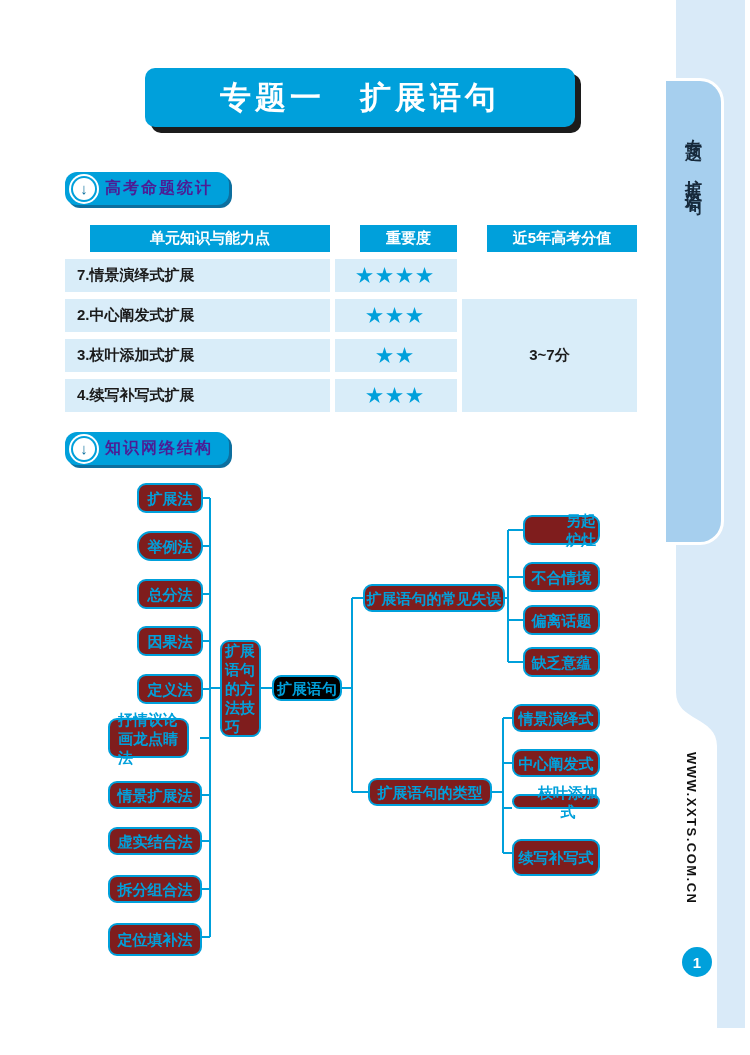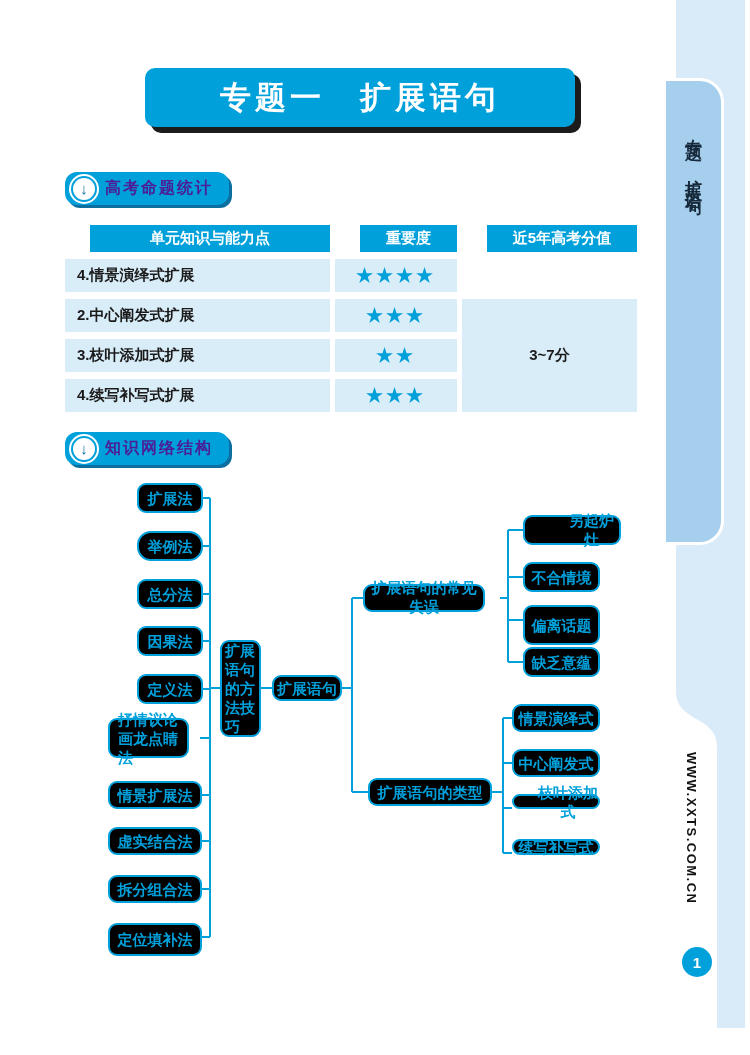--- a/index.html
+++ b/index.html
@@ -74,21 +74,21 @@
     background:#d9edf9; font-size:15px; font-weight:bold; color:#1a1a1a;
     display:flex; align-items:center;
   }
   .td.label { padding-left:12px; }
   .td.stars { justify-content:center; color:#00a0db; font-size:19px; letter-spacing:3px; }
   .td.score { grid-column:3; grid-row:2 / span 4; justify-content:center;margin-top:40px; }
 
   
   #diagram-svg { left:0; top:0; width:750px; height:1055px; pointer-events:none; }
   .node {
-    position:absolute; background:#000000;
+    position:absolute; background:#7f1d1d;
     border:2px solid #00a0db; border-radius:9px;
     color:#00a0db; font-weight:bold; font-size:15px;
     display:flex; align-items:center; justify-content:center;
     line-height:19px; text-align:center;
   }
   .node.fill { background:#000000; }
   .node.two-line { flex-direction:column; align-items:flex-start; padding-left:8px; text-align:left; }
   .node.vtext { padding:2px 3px; }
   .node.vtext .wrap { width:32px; word-break:break-all; text-align:left; }
 </style>
@@ -116,21 +116,21 @@
       <span>↓</span>
     </span>
   <span class="pill-label">高考命题统计</span>
 </div>
 
 <div class="abs stats-table">
   <div class="th">单元知识与能力点</div>
   <div class="th">重要度</div>
   <div class="th">近5年高考分值</div>
 
-  <div class="td label">4.情景演绎式扩展</div>
+  <div class="td label">7.情景演绎式扩展</div>
   <div class="td stars">★★★★</div>
   <div class="td score">3~7分</div>
 
   <div class="td label">2.中心阐发式扩展</div>
   <div class="td stars">★★★</div>
 
   <div class="td label">3.枝叶添加式扩展</div>
   <div class="td stars">★★</div>
 
   <div class="td label">4.续写补写式扩展</div>
@@ -166,24 +166,24 @@
 <div class="node" style="left:108px; top:827px; width:94px; height:28px;">虚实结合法</div>
 <div class="node" style="left:108px; top:875px; width:94px; height:28px;">拆分组合法</div>
 <div class="node" style="left:108px; top:923px; width:94px; height:33px;">定位填补法</div>
 
 <div class="node vtext" style="left:220px; top:640px; width:41px; height:97px;">
   <div class="wrap">扩展语句的方法技巧</div>
 </div>
 
 <div class="node fill" style="left:272px; top:675px; width:70px; height:26px;">扩展语句</div>
 
-<div class="node" style="left:363px; top:584px; width:122px; height:28px;font-family:Liberation Serif, serif;">扩展语句的常见失误</div>
+<div class="node" style="left:363px; top:584px; width:142px; height:28px;">扩展语句的常见失误</div>
 <div class="node" style="left:368px; top:778px; width:124px; height:28px;">扩展语句的类型</div>
 
-<div class="node" style="left:523px; top:515px; width:98px; height:30px;padding-left:39px;">另起炉灶</div>
+<div class="node" style="left:523px; top:515px; width:77px; height:30px;padding-left:39px;">另起炉灶</div>
 <div class="node" style="left:523px; top:562px; width:77px; height:30px;">不合情境</div>
-<div class="node" style="left:523px; top:605px; width:77px; height:40px;">偏离话题</div>
+<div class="node" style="left:523px; top:605px; width:77px; height:30px;">偏离话题</div>
 <div class="node" style="left:523px; top:647px; width:77px; height:30px;">缺乏意蕴</div>
 
 <div class="node" style="left:512px; top:704px; width:88px; height:28px;">情景演绎式</div>
 <div class="node" style="left:512px; top:749px; width:88px; height:28px;">中心阐发式</div>
 <div class="node" style="left:512px; top:794px; width:88px; height:15px;padding-left:24px;">枝叶添加式</div>
-<div class="node" style="left:512px; top:839px; width:88px; height:16px;">续写补写式</div>
+<div class="node" style="left:512px; top:839px; width:88px; height:37px;">续写补写式</div>
 
 </body></html>

